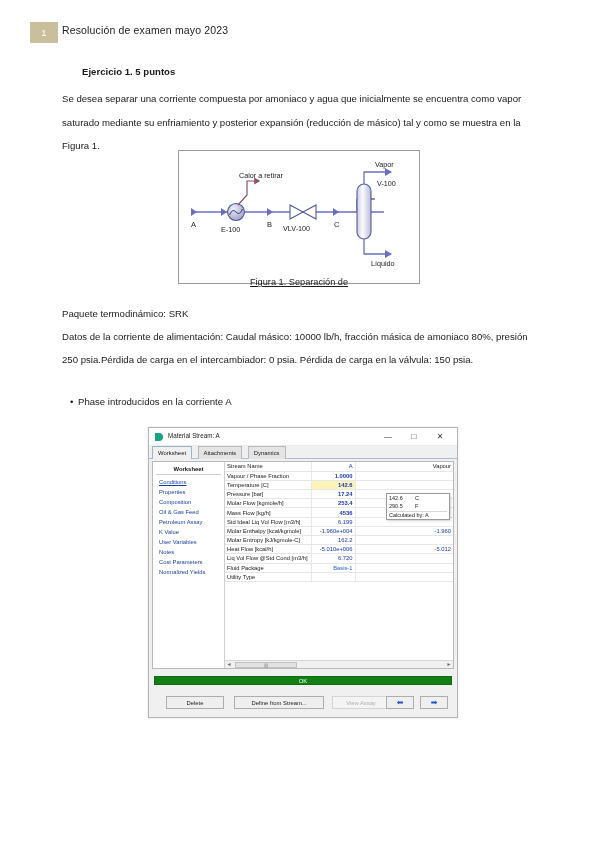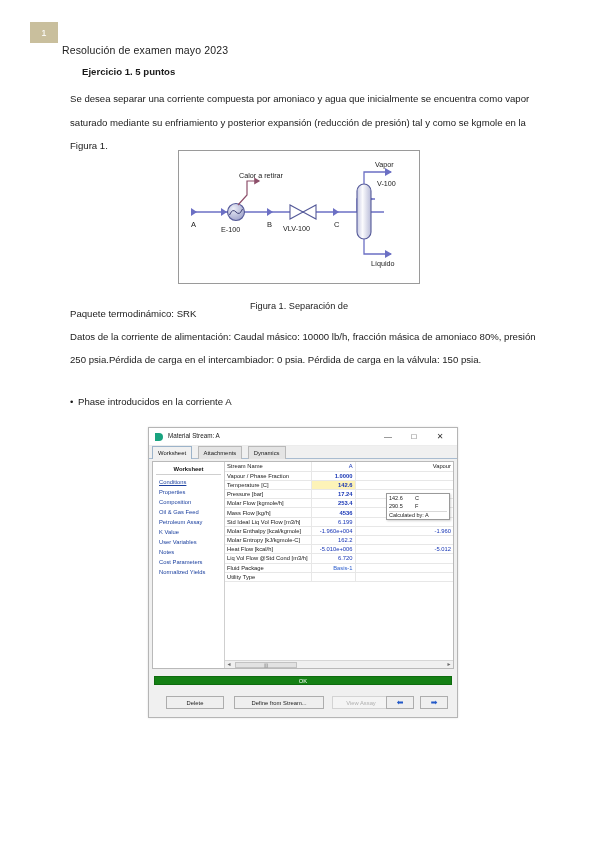--- a/index.html
+++ b/index.html
@@ -18,37 +18,37 @@
   .page-chip {
     position:absolute; left:30px; top:0; width:28px; height:21px;
     background:#c9bf9d;
   }
   .page-chip span {
     display:block; text-align:center; line-height:21px;
     font-size:9.5px; color:#ffffff;
   }
   .doc-title {
     position:absolute; left:62px; top:2px;
-    font-size:10.5px; color:#222; letter-spacing:0.15px;margin-top:20px;
+    font-size:10.5px; color:#222; letter-spacing:0.15px;
   }
 
   
   .content { position:absolute; left:58px; top:66px; width:489px; }
   .h-bold { font-size:9.6px; font-weight:bold; color:#1a1a1a; margin:0 0 12px 0;padding-left:24px; }
-  .para { font-size:9.6px; line-height:20.5px; color:#1a1a1a; margin:0 0 3px 12px; text-align:left; }
+  .para { font-size:9.6px; line-height:20.5px; color:#1a1a1a; margin:0 0 3px 4px; text-align:left; }
   .para.tight { line-height:20px; }
 
   
   .figure-box {
     position:absolute; left:178px; top:150px; width:242px; height:134px;
     border:1px solid #9a9a9a; background:#ffffff;
   }
   .fig-caption {
-    position:absolute; left:178px; top:300px; width:242px;
-    text-align:center; font-size:9.2px; line-height:13px; color:#1a1a1a;
+    position:absolute; left:178px; top:276px; width:242px;
+    text-align:center; font-size:9.2px; line-height:13px; color:#1a1a1a;text-decoration:underline;
   }
 
   
   .bullet-row { position:absolute; left:58px; top:396px; width:489px; font-size:9.6px; }
   .bullet-dot {
     display:inline-block; width:20px; text-align:left;
     padding-left:12px; color:#1a1a1a;
   }
 
   
@@ -179,21 +179,21 @@
 <div class="doc-header">
   <div class="page-chip">
     <span>1</span>
   </div>
   <div class="doc-title">Resolución de examen mayo 2023</div>
 </div>
 
 <div class="content">
   <p class="h-bold">Ejercicio 1. 5 puntos</p>
   <p class="para">Se desea separar una corriente compuesta por amoniaco y agua que inicialmente se encuentra como vapor</p>
-  <p class="para">saturado mediante su enfriamiento y posterior expansión (reducción de presión) tal y como se kgmole en la</p>
+  <p class="para">saturado mediante su enfriamiento y posterior expansión (reducción de másico) tal y como se muestra en la</p>
   <p class="para">Figura 1.</p>
 </div>
 
 <div class="figure-box">
   <svg width="240" height="132" viewBox="0 0 240 132">
     <defs>
       <marker id="ah" markerWidth="6" markerHeight="6" refX="4" refY="3" orient="auto">
         <path d="M0,0 L5,3 L0,6 Z" fill="#6b6fc4"></path>
       </marker>
       <marker id="ahE" markerWidth="6" markerHeight="6" refX="4" refY="3" orient="auto">

